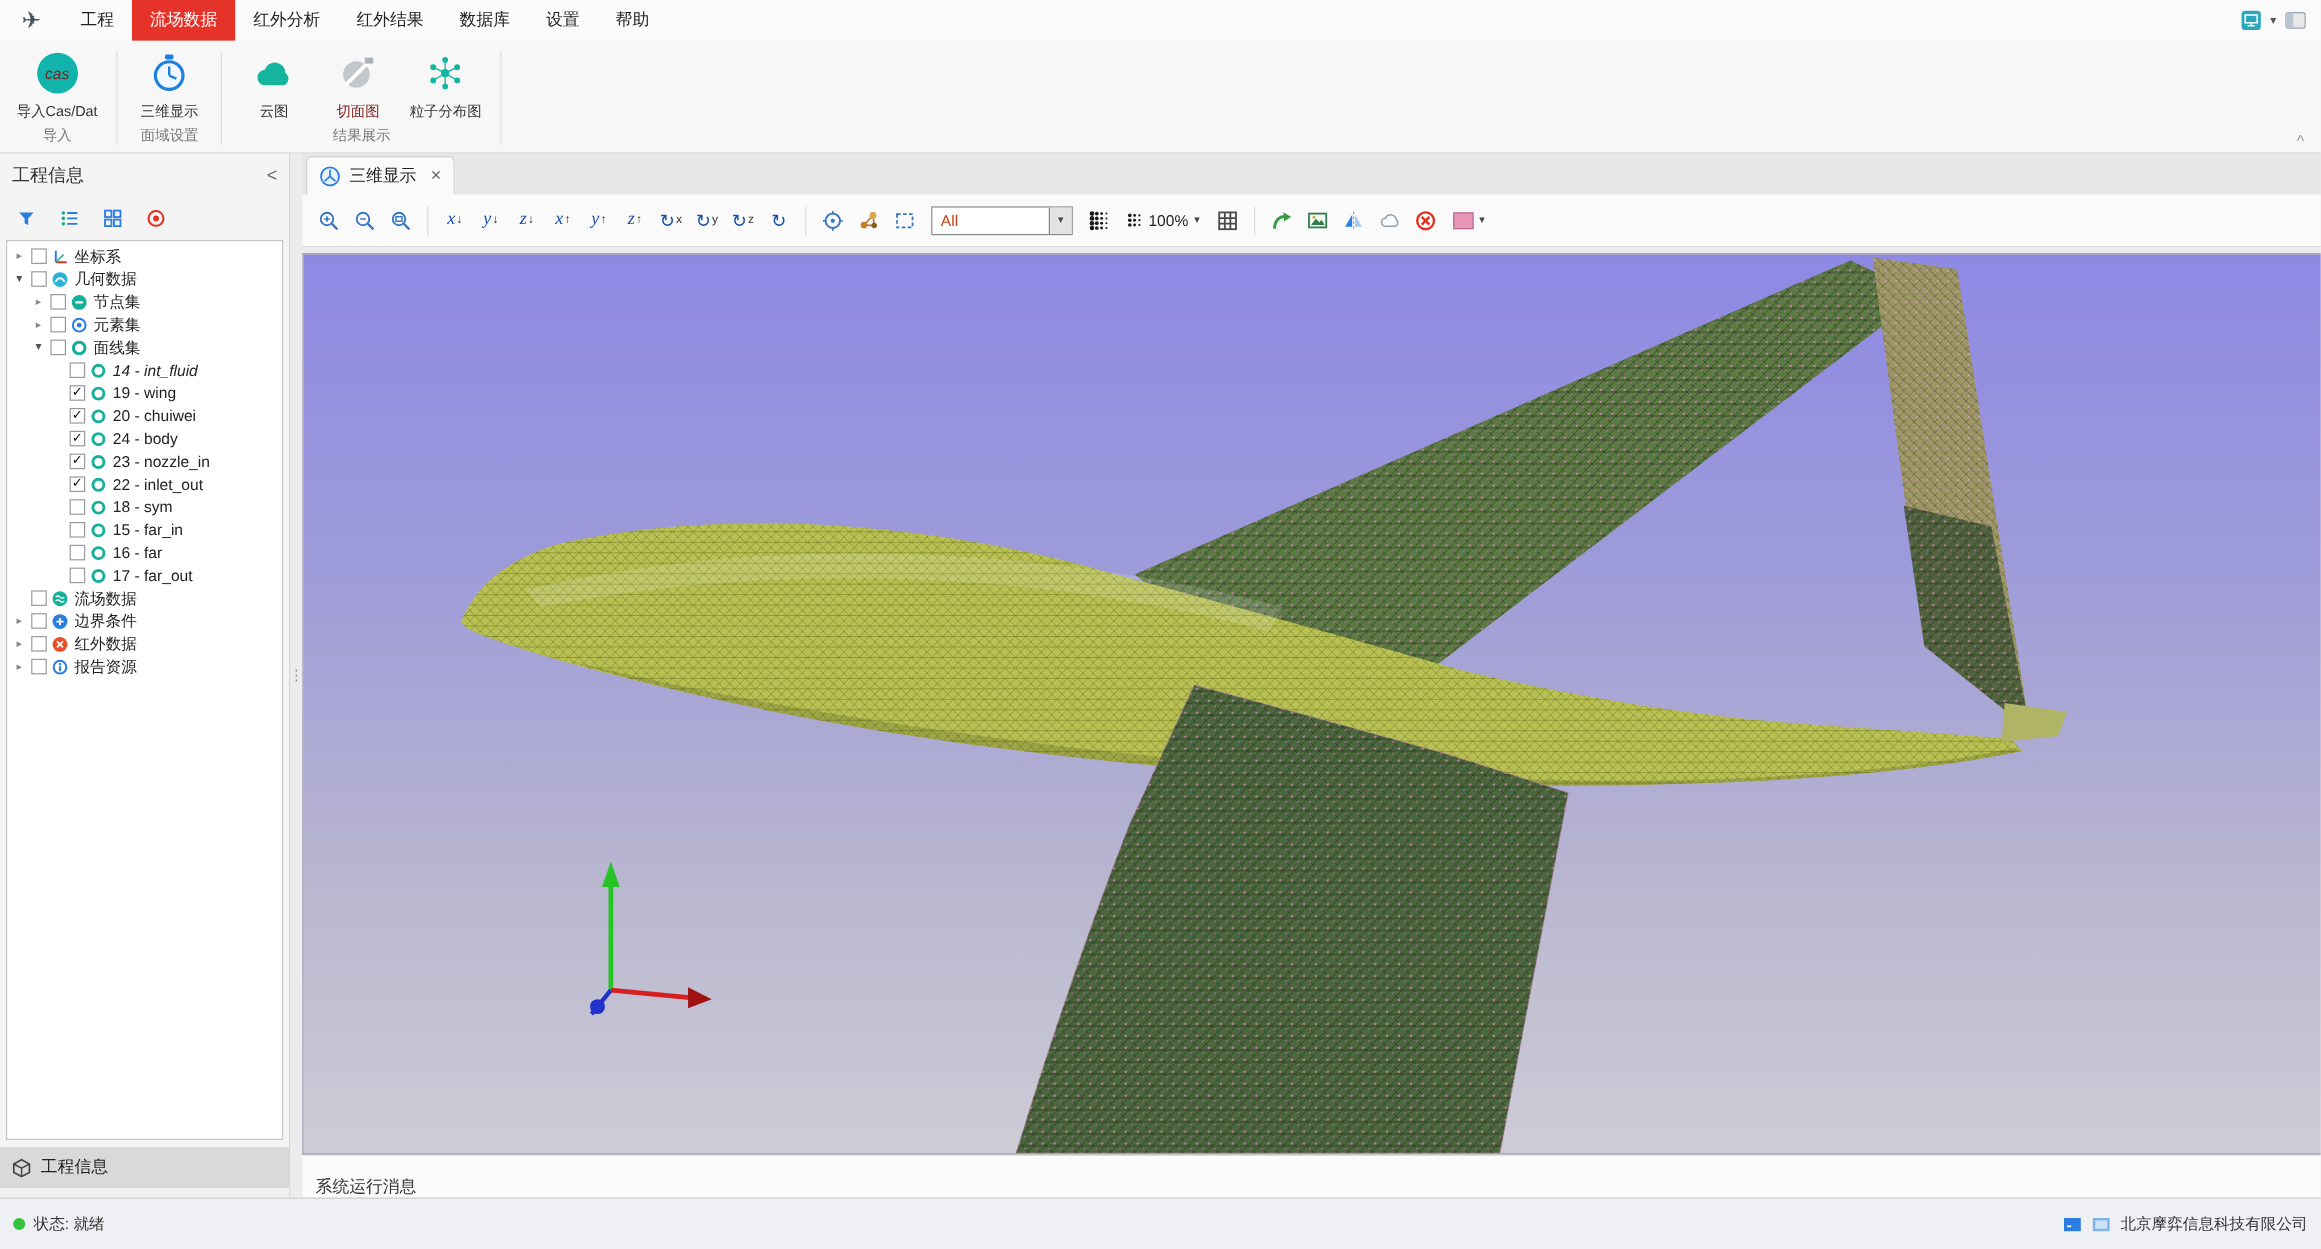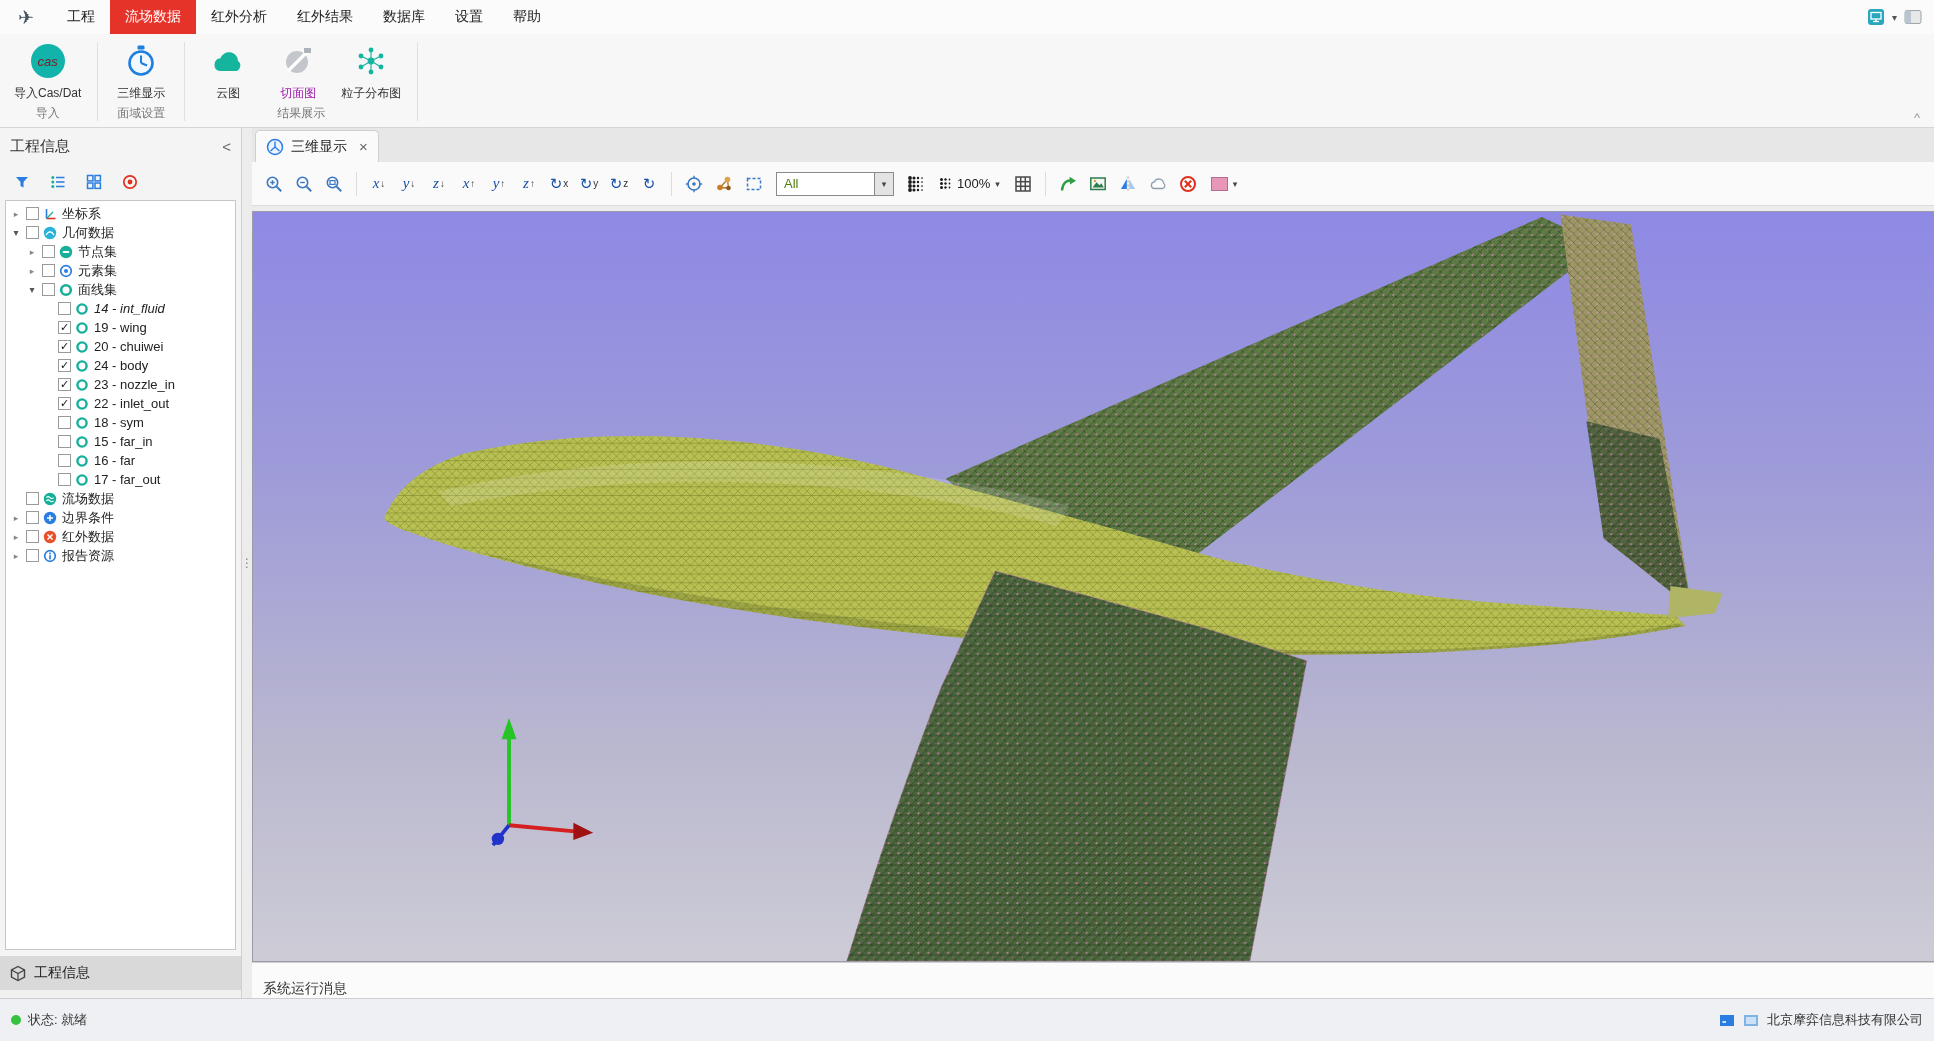--- a/index.html
+++ b/index.html
@@ -23,21 +23,21 @@
 .mtab.active{background:#e5332a;color:#fff}
 .menubar-right{margin-left:auto;display:flex;align-items:center;gap:7px;padding-right:12px}
 .mb-caret{color:#555;font-size:10px}
 
 .ribbon{flex:0 0 92px;background:#f7f7f7;border-bottom:1px solid #d6d6d6;display:flex;position:relative;padding-top:6px}
 .rgroup{display:flex;flex-direction:column;align-items:center;padding:0 8px}
 .rbuttons{display:flex;gap:4px}
 .rbtn{min-width:66px;display:flex;flex-direction:column;align-items:center;gap:5px;padding:2px 6px 0}
 .rbtn .ric{height:38px;display:flex;align-items:center;justify-content:center}
 .rbtn .rlabel{font-size:12px;color:#333;white-space:nowrap}
-.rbtn.disabled .rlabel{color:#a21caf}
+.rbtn.disabled .rlabel{color:#7f1d1d}
 .rgroup-label{margin-top:auto;font-size:12px;color:#777;padding:3px 0 5px}
 .rsep{width:1px;background:#e0e0e0;margin:2px 2px 6px}
 .rbig{width:34px;height:34px;border-radius:50%;color:#7f1d1d;font-size:13px;font-style:italic;display:flex;align-items:center;justify-content:center}
 .ribbon-collapse{position:absolute;right:14px;bottom:2px;color:#999;font-size:13px}
 
 .content{flex:1;display:flex;min-height:0}
 .panel{width:242px;background:#f4f4f4;border-right:1px solid #d0d0d0;display:flex;flex-direction:column;min-height:0}
 .panel-header{flex:0 0 36px;display:flex;align-items:center;padding:0 10px;font-size:15px;color:#333}
 .panel-collapse{margin-left:auto;color:#666;font-size:15px}
 .panel-icons{flex:0 0 36px;display:flex;align-items:center;gap:16px;padding:0 12px}
@@ -53,21 +53,21 @@
 .splitter{width:10px;background:#ececec;display:flex;align-items:center;justify-content:center;color:#888;font-size:12px}
 
 .main{flex:1;display:flex;flex-direction:column;min-width:0;background:#ececec}
 .tabbar{flex:0 0 34px;background:#e7e7e7;display:flex;align-items:flex-end;padding-left:3px}
 .doc-tab{height:32px;background:#fafafa;border:1px solid #cfcfcf;border-bottom:none;border-radius:5px 5px 0 0;display:flex;align-items:center;gap:7px;padding:0 10px;font-size:14px;color:#222}
 .tab-close{color:#666;font-size:15px;margin-left:5px}
 .vtoolbar{flex:0 0 44px;background:#fafafa;border-bottom:1px solid #dcdcdc;display:flex;align-items:center;padding:0 8px;gap:2px}
 .tbi{width:28px;height:28px;display:flex;align-items:center;justify-content:center}
 .tsep{width:1px;height:24px;background:#ddd;margin:0 6px}
 .combo{width:118px;height:24px;background:#fff;border:1px solid #8a8a8a;display:flex;align-items:center;font-size:13px;margin:0 6px}
-.combo .cval{flex:1;padding-left:7px;color:#4d7c0f}
+.combo .cval{flex:1;padding-left:7px;color:#c2410c}
 .combo .cbtn{width:19px;height:100%;background:#e3e3e3;border-left:1px solid #8a8a8a;display:flex;align-items:center;justify-content:center;font-size:9px;color:#444}
 .ddl{display:flex;align-items:center;gap:5px;padding:0 7px;height:28px;font-size:13px;color:#222}
 .caret{font-size:9px;color:#444}
 .pinkbox{width:17px;height:14px;background:#e897b8;border:1px solid #b86a92;display:inline-block}
 .axl{color:#1a50a8;font-style:italic;font-size:15px;font-family:"Liberation Serif","DejaVu Serif",serif}
 .axd{color:#333;font-size:10px;margin-left:1px}
 .rotg{color:#1a50a8;font-size:15px}
 .viewport{flex:1;position:relative;margin-top:5px;min-height:0;border:1px solid #9b9ba8;border-right:none;
  background:linear-gradient(#8e89e4 0%,#9e9bd9 35%,#bab8cf 72%,#cdccd6 100%)}
 .viewport svg.scene{position:absolute;inset:0;width:100%;height:100%}

